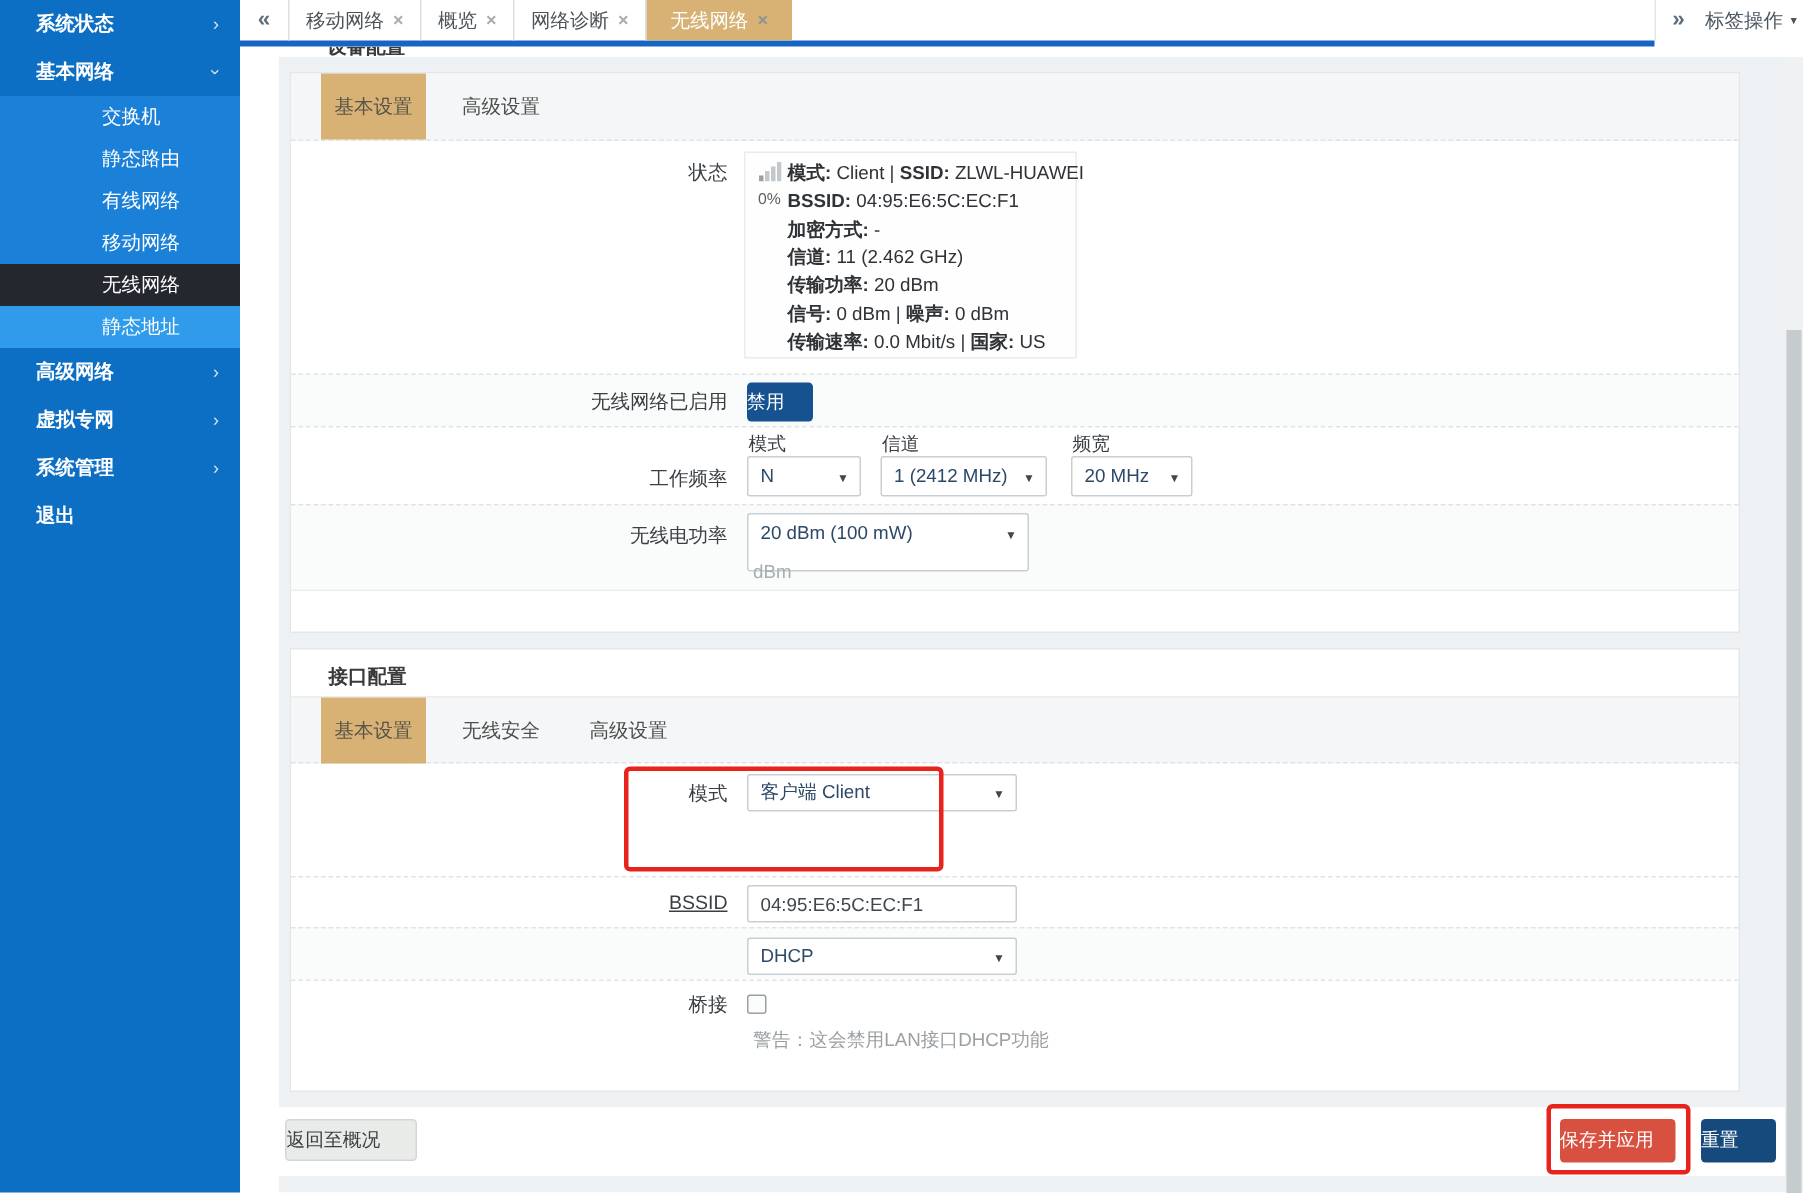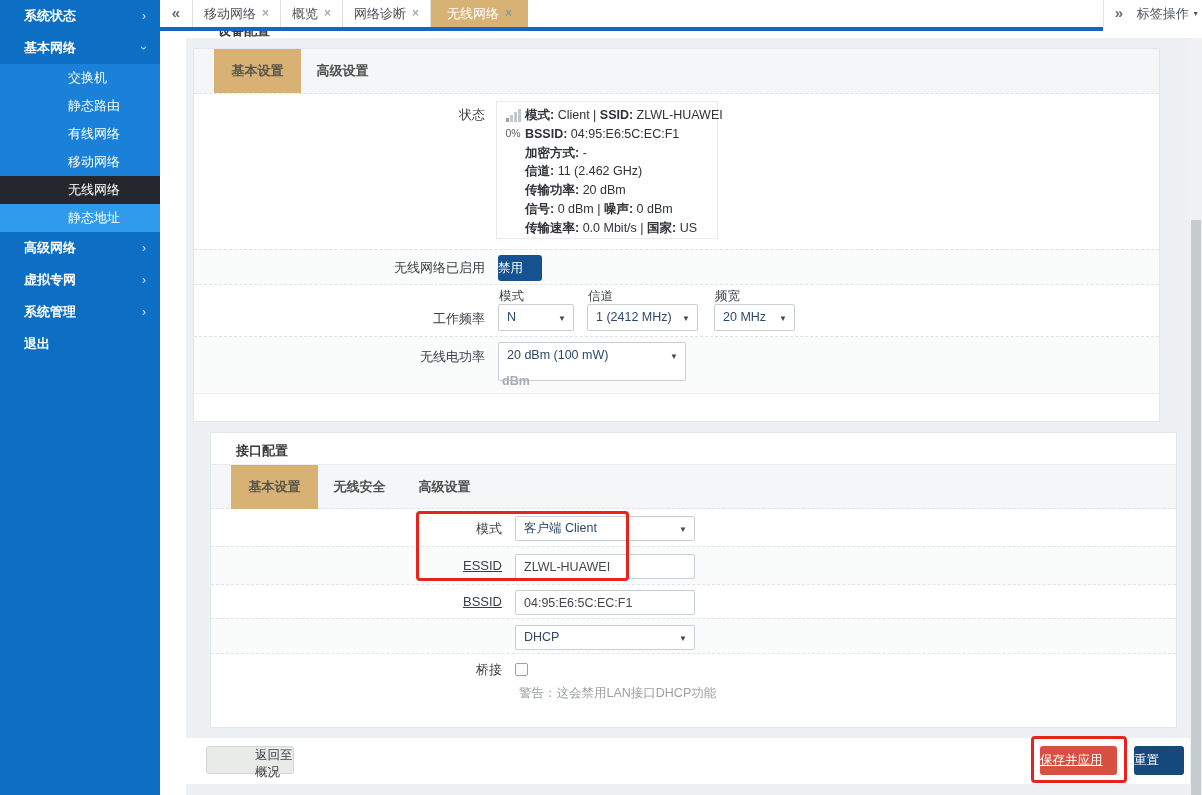--- a/index.html
+++ b/index.html
@@ -46,31 +46,31 @@
   #tab-ops .caret { font-size:7px; vertical-align:2px; color:#4a5560; }
 
   
   #content { position:absolute; left:160px; top:31px; width:1042px;
     height:764px; background:#fff; overflow:hidden; }
   #graywrap { position:absolute; left:26px; top:7px; width:1004px;
     height:757px; background:#eef1f3; }
 
   .card { position:absolute; background:#fff; border:1px solid #e2e7ea; }
   #card1 { left:7px; top:10px; width:967px; height:374px; }
-  #card2 { left:24px; top:394px; width:967px; height:296px; }
+  #card2 { left:7px; top:394px; width:967px; height:296px; }
 
   .panel-title { position:absolute; font-size:13px; font-weight:700;
     color:#3a3a3a; white-space:nowrap; }
   #title1 { left:32px; top:-16px; z-index:2; }
 
   .tabrow { position:absolute; left:0; width:100%; height:45px;
     background:#f5f6f7; border-top:1px solid #ececec;
     border-bottom:1px dashed #e0e3e5; }
-  .ptab { position:absolute; top:0; height:44px; line-height:44px; width:87px;
-    text-align:center; font-size:13px; color:#4e4e4e; cursor:pointer;font-weight:bold; }
+  .ptab { position:absolute; top:0; height:44px; line-height:44px; width:70px;
+    text-align:center; font-size:13px; color:#4e4e4e; cursor:pointer; }
   .ptab.active { background:#d7b274; color:#5a544a; }
 
   .row { position:absolute; left:0; width:100%; }
   .row.shade { background:#fafbfb; }
   .row.dash-top { border-top:1px dashed #e0e3e5; }
   .flabel { position:absolute; left:0; width:297px; text-align:right;
     padding-right:6px; font-size:13px; color:#3a3f44; white-space:nowrap; }
   .flabel.u { text-decoration:underline; }
 
   
@@ -82,21 +82,21 @@
   .sline { font-size:12.5px; color:#2f3337; line-height:18.8px;
     white-space:nowrap; }
   .sline b { font-weight:700; }
   #status-lines { position:absolute; left:28px; top:4px; }
 
   
   .btn { position:absolute; border:none; border-radius:3px; color:#fff;
     font-size:12.5px; font-family:inherit; cursor:pointer; text-align:left; }
   .btn.navy { background:#175290; }
   .btn.navy2 { background:#174a7c; }
-  .btn.red { background:#d8503f;text-decoration:underline; }
+  .btn.red { background:#d8503f; }
   .btn.gray { background:#e9ebe8; color:#3a3f44;
     border:1px solid #d3d7d3; }
 
   
   .sel { position:absolute; background:#fff; border:1px solid #c9ced2;
     border-radius:2px; font-size:12.5px; color:#2c4a68; line-height:25px;
     padding-left:8px; cursor:pointer; white-space:nowrap; overflow:hidden; }
   .sel .caret { position:absolute; right:7px; top:0; font-size:8px;
     color:#43474b; }
   .txt { position:absolute; background:#fff; border:1px solid #c9ced2;
@@ -229,45 +229,41 @@
           <span class="caret" style="line-height:27px;">▼</span>
         </div>
       </div>
 
       <div class="row shade dash-top" style="top:287px; height:57px;">
         <div class="flabel" style="top:11px;">无线电功率</div>
         <div class="sel" style="left:304px; top:5px; width:188px; height:39px;">
           <span>20 dBm (100 mW)</span>
           <span class="caret" style="line-height:27px;">▼</span>
         </div>
-        <div class="hint" style="left:308px; top:37px;font-weight:bold;">dBm</div>
+        <div class="hint" style="left:308px; top:37px;">dBm</div>
       </div>
       <div class="row" style="top:344px; height:28px; border-top:1px solid #ececec;"></div>
     </div>
 
     <div class="card" id="card2">
       <div class="panel-title" style="left:25px; top:9px;">接口配置</div>
       <div class="tabrow" style="top:31px;">
         <div class="ptab active" style="left:20px;">基本设置</div>
         <div class="ptab" style="left:105px;">无线安全</div>
         <div class="ptab" style="left:190px;">高级设置</div>
       </div>
 
       <div class="row" style="top:78px; height:35px;">
         <div class="flabel" style="top:9px;">模式</div>
         <div class="sel" style="left:304px; top:5px; width:180px; height:25px; line-height:23px;">
           <span>客户端 Client</span>
           <span class="caret" style="line-height:25px;">▼</span>
         </div>
       </div>
 
-      <div class="row shade dash-top" style="top:113px; height:38px;">
-        <div class="flabel u" style="top:11px;">ESSID</div>
-        <input class="txt" style="left: 304px; top: 7px; width: 180px; height: 25px;" value="ZLWL-HUAWEI">
-      </div>
 
       <div class="row dash-top" style="top:151px; height:34px;">
         <div class="flabel u" style="top:9px;">BSSID</div>
         <input class="txt" style="left: 304px; top: 5px; width: 180px; height: 25px;" value="04:95:E6:5C:EC:F1">
       </div>
 
       <div class="row shade dash-top" style="top:185px; height:35px;">
         <div class="sel" style="left:304px; top:6px; width:180px; height:25px; line-height:23px;">
           <span>DHCP</span>
           <span class="caret" style="line-height:25px;">▼</span>
@@ -275,21 +271,21 @@
       </div>
 
       <div class="row dash-top" style="top:220px; height:57px;">
         <div class="flabel" style="top:7px;">桥接</div>
         <div class="checkbox" style="left:304px; top:9px;"></div>
         <div class="hint" style="left:308px; top:31px; color:#9aa0a4;">警告：这会禁用LAN接口DHCP功能</div>
       </div>
     </div>
 
     <div id="action-bar">
-      <button class="btn gray" style="left:20px; top:8px; width:88px; height:28px;padding-left:48px;">返回至概况</button>
+      <button class="btn gray" style="left:4px; top:8px; width:88px; height:28px;">返回至概况</button>
       <button class="btn red" style="left:854px; top:8px; width:77px; height:29px;">保存并应用</button>
       <button class="btn navy2" style="left:948px; top:8px; width:50px; height:29px;">重置</button>
     </div>
   </div>
 </div>
 
 <div class="annot" id="annot1"></div>
 <div class="annot" id="annot2"></div>
 
 <div id="scrollbar">

